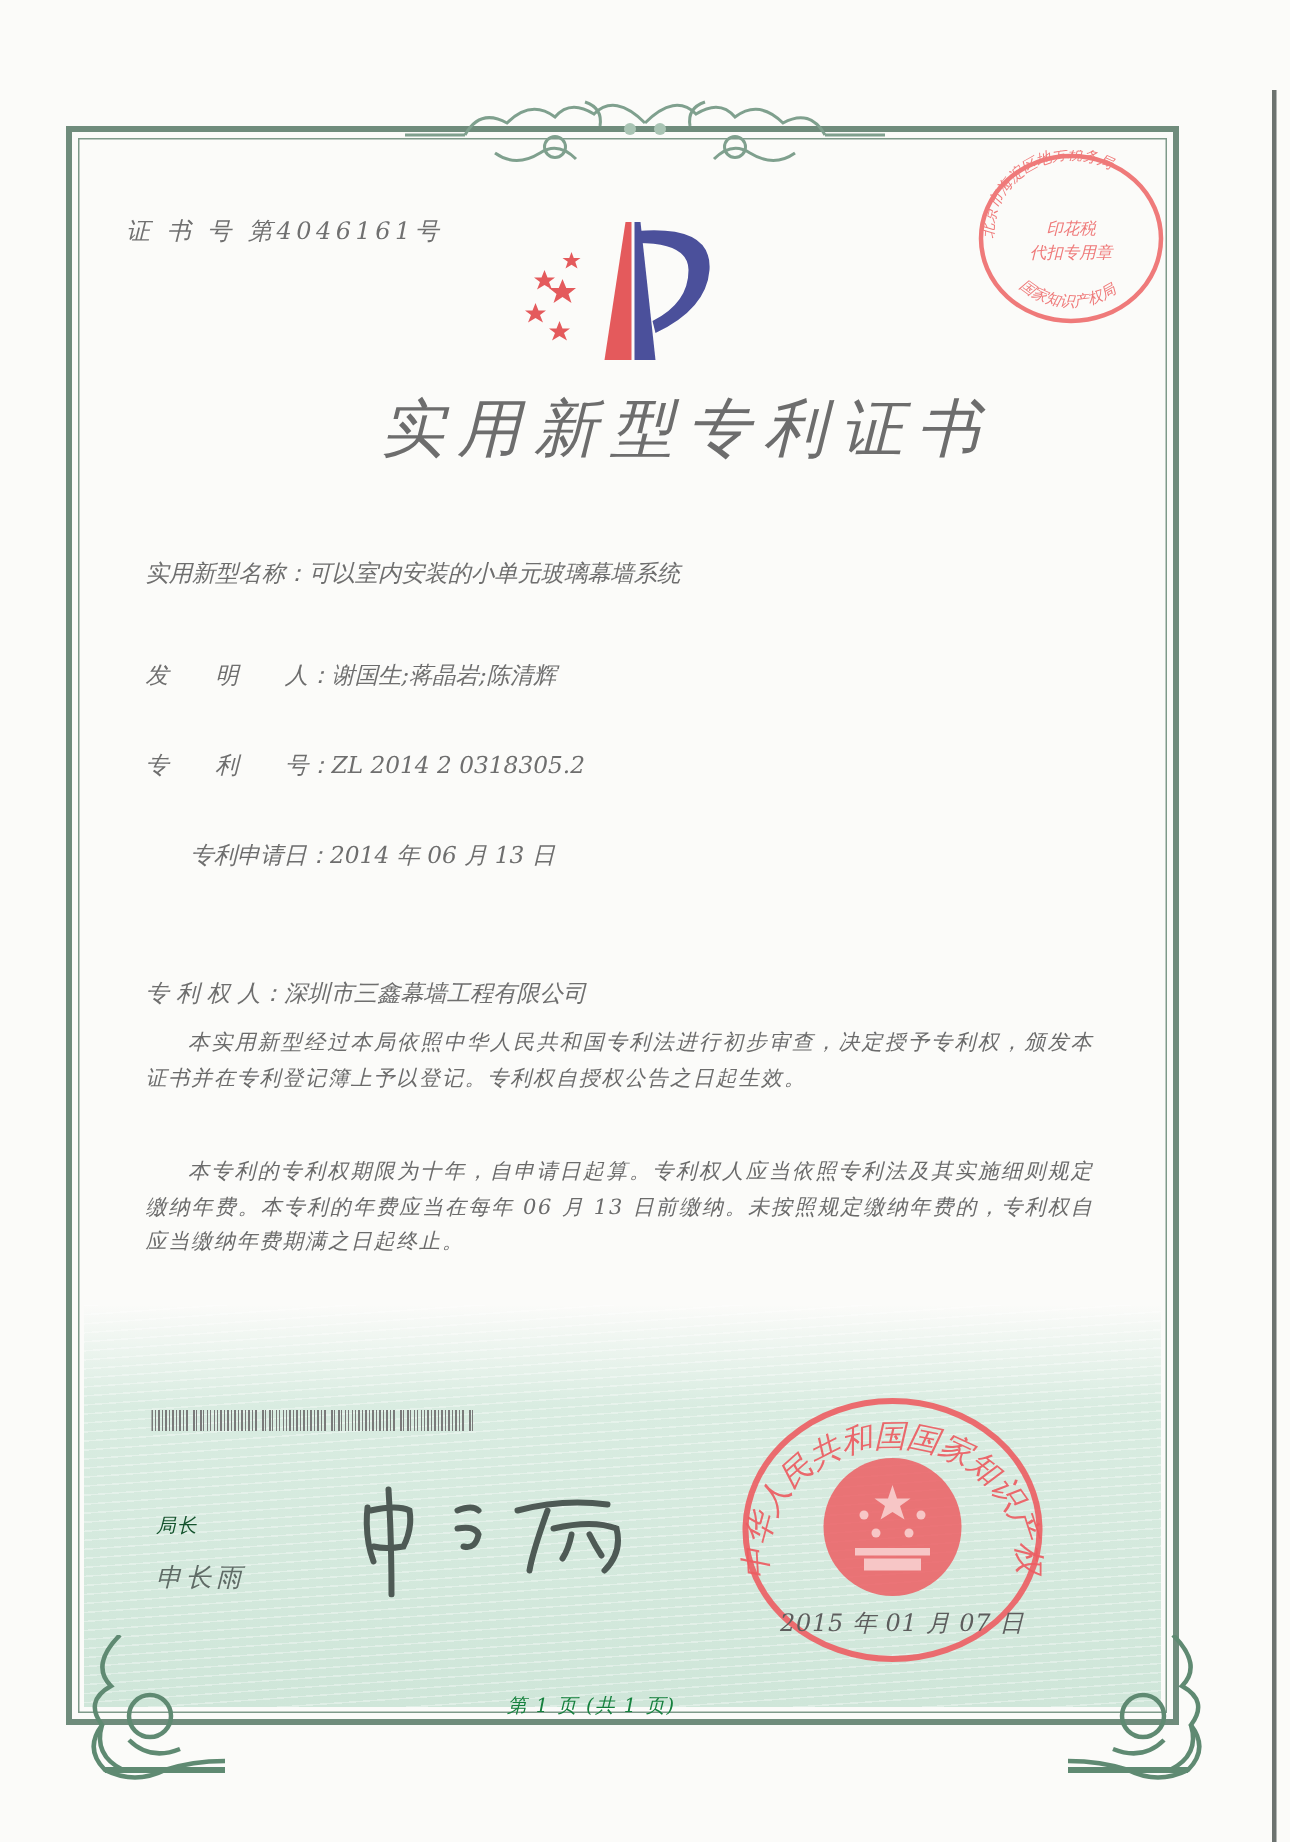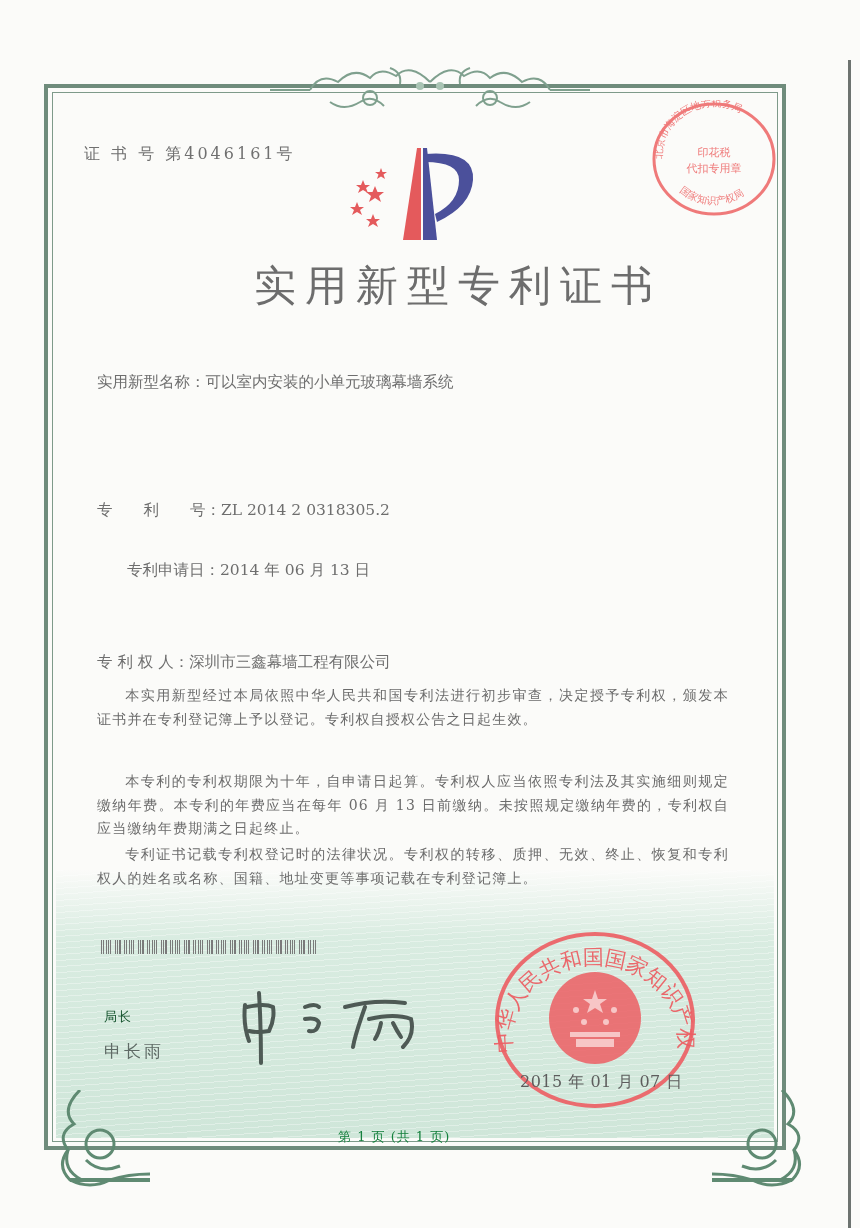--- a/index.html
+++ b/index.html
@@ -2,21 +2,21 @@
 <html><head>
   <meta charset="utf-8">
   <style>
     html, body { margin: 0; padding: 0; }
     body {
       width: 860px; height: 1228px; position: relative; overflow: hidden;
       background: #fbfbf9;
       font-family: "DejaVu Serif", "Liberation Serif", serif;
       color: #6a6a6a;
     }
-    .page { position: absolute; inset: 0; }
+    .page { position: absolute; inset: 0; font-style: italic; }
     
     .frame-outer {
       position: absolute; left: 44px; top: 84px; width: 742px; height: 1066px;
       border: 4px solid #6f8c7c;
       box-sizing: border-box;
     }
     .frame-inner {
       position: absolute; left: 52px; top: 92px; width: 726px; height: 1050px;
       border: 1.5px solid #7e9a8a;
       box-sizing: border-box;
@@ -171,33 +171,35 @@
     <text font-size="10" fill="#ef7a7a" font-family="DejaVu Serif, serif"><textPath href="#stampArc" startOffset="6%">北京市海淀区地方税务局</textPath></text>
     <path id="stampArcB" d="M20 80 A50 46 0 0 0 108 80" fill="none"></path>
     <text font-size="10" fill="#ef7a7a" font-family="DejaVu Serif, serif"><textPath href="#stampArcB" startOffset="14%">国家知识产权局</textPath></text>
   </svg>
 
   <div class="title">实用新型专利证书</div>
 
   <div class="field f1">
     <span class="lbl">实用新型名称：</span><span>可以室内安装的小单元玻璃幕墙系统</span>
   </div>
+  <div class="field f2">
+    <span class="lbl">发　　明　　人：</span><span>谢国生;蒋晶岩;陈清辉</span>
+  </div>
   <div class="field f3">
     <span class="lbl">专　　利　　号：</span><span>ZL 2014 2 0318305.2</span>
   </div>
   <div class="field f4">
     <span class="lbl">专利申请日：</span><span>2014 年 06 月 13 日</span>
   </div>
   <div class="field f5">
     <span class="lbl">专 利 权 人：</span><span>深圳市三鑫幕墙工程有限公司</span>
   </div>
 
   <div class="para p1"><span class="indent"></span><span>本实用新型经过本局依照中华人民共和国专利法进行初步审查，决定授予专利权，颁发本证书并在专利登记簿上予以登记。专利权自授权公告之日起生效。</span></div>
   <div class="para p2"><span class="indent"></span><span>本专利的专利权期限为十年，自申请日起算。专利权人应当依照专利法及其实施细则规定缴纳年费。本专利的年费应当在每年 06 月 13 日前缴纳。未按照规定缴纳年费的，专利权自应当缴纳年费期满之日起终止。</span></div>
-  <div class="para p3"><span class="indent"></span><span>专利证书记载专利权登记时的法律状况。专利权的转移、质押、无效、终止、恢复和专利权人的姓名或名称、国籍、地址变更等事项记载在专利登记簿上。</span></div>
 
   <div class="barcode"></div>
 
   <div class="director-title">局长</div>
   <div class="director-name">申长雨</div>
 
   <svg class="signature" viewBox="0 0 200 80">
     <g fill="none" stroke="#4e5a55" stroke-width="4" stroke-linecap="round">
       <path d="M10 20 Q8 40 14 56"></path>
       <path d="M12 22 Q30 18 38 22 Q40 34 34 46 Q22 48 14 46"></path>

